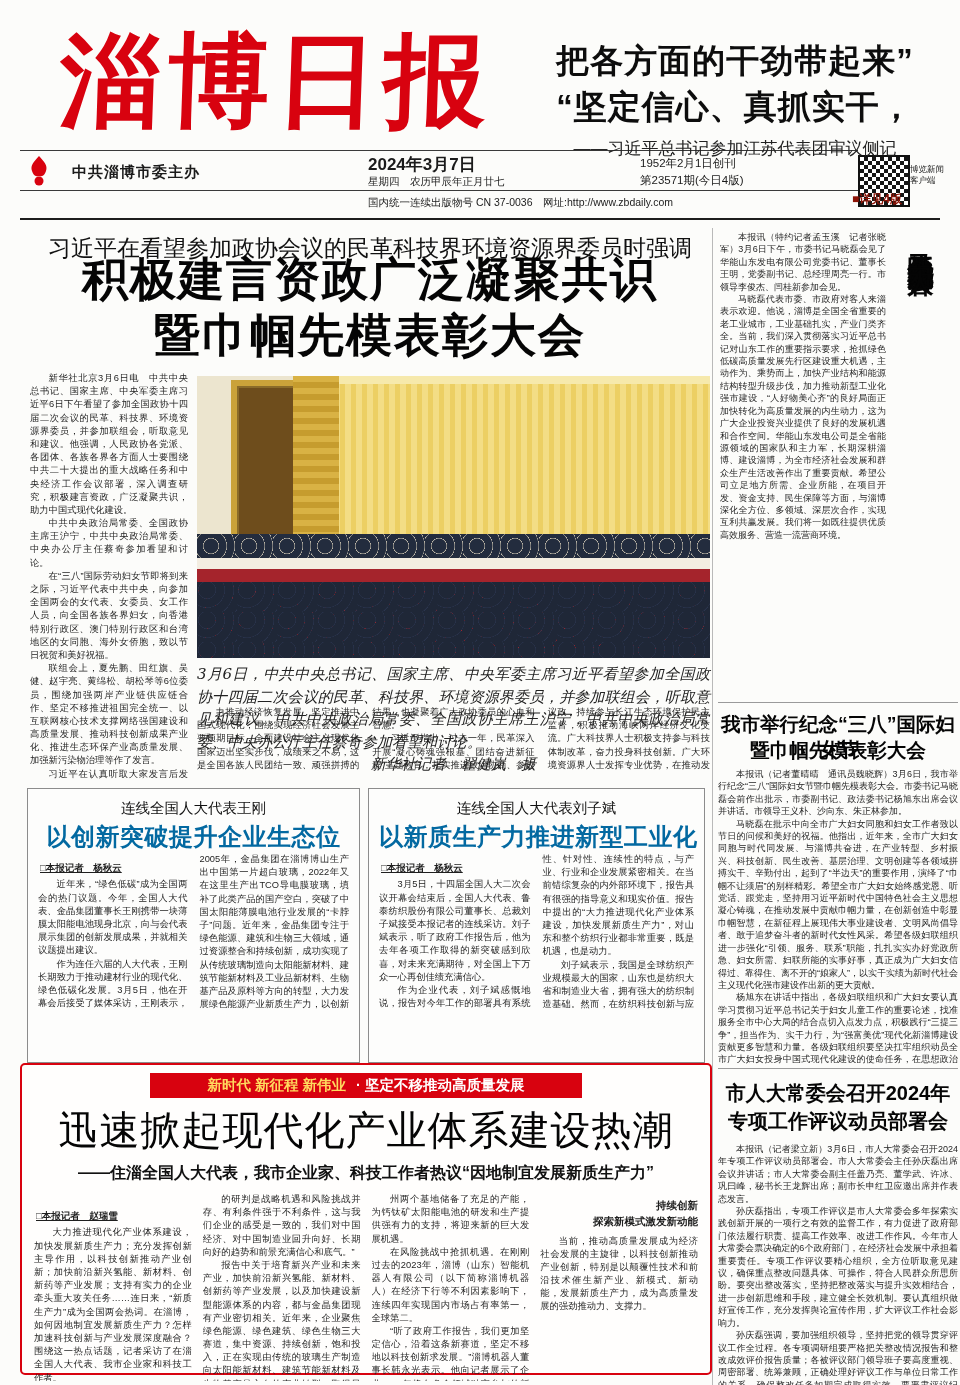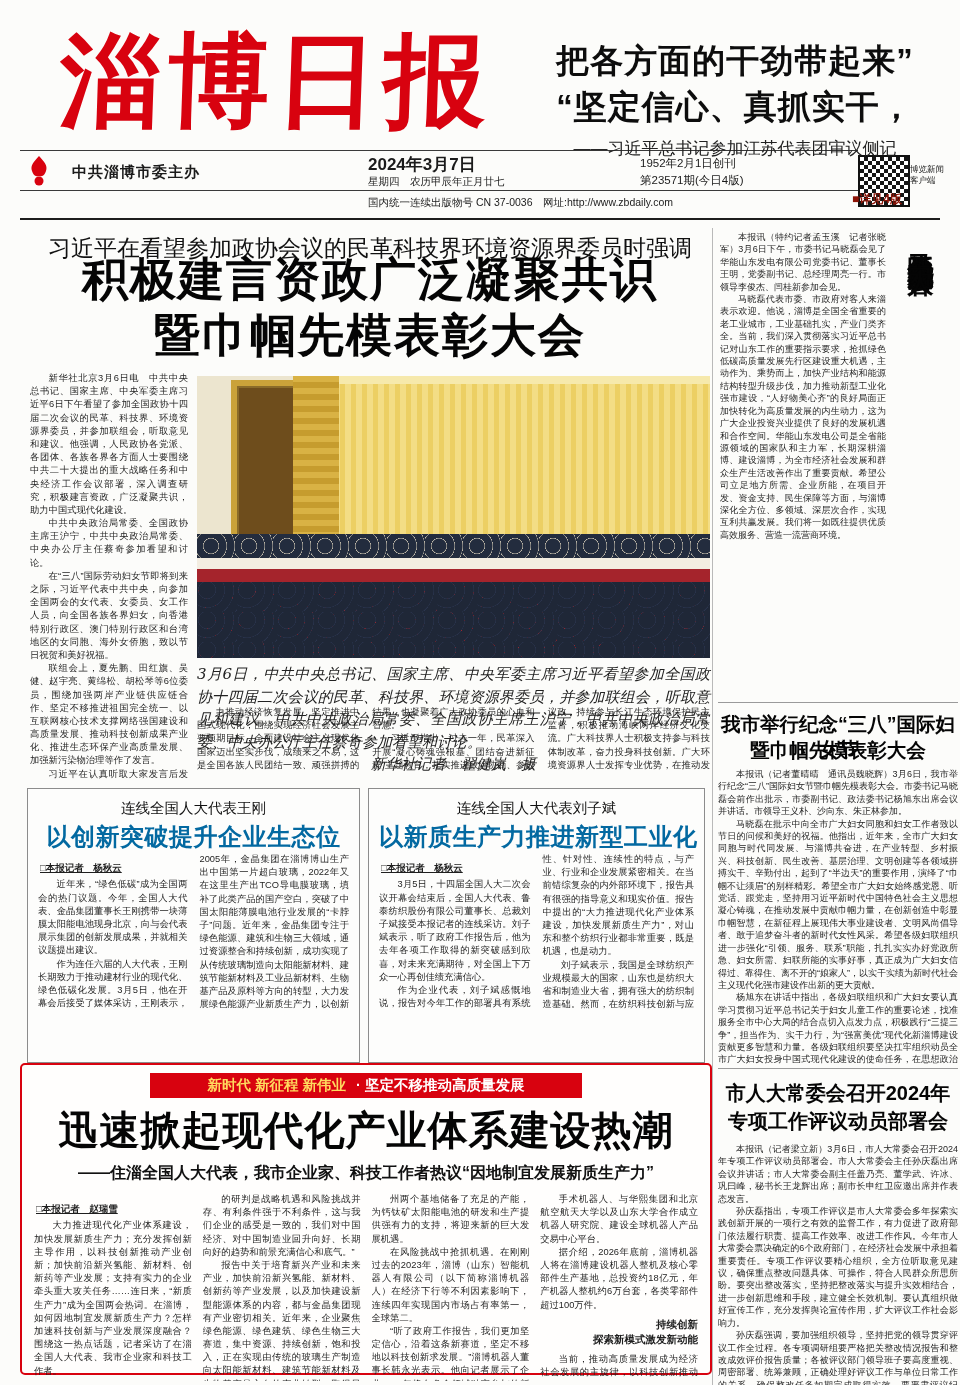--- a/index.html
+++ b/index.html
@@ -75,21 +75,21 @@
            letter-spacing:.5px;white-space:nowrap;color:#0369a1;}
   .byline{font-size:9.5px;font-weight:700;text-decoration:underline;margin:8px 2px 4px 2px;}
   .mb-cols{column-count:2;column-gap:12px;height:165px;overflow:hidden;}
   
   .redbox{left:20px;top:1063px;width:692px;height:312px;border:2px solid #d8020f;
           border-radius:5px;box-sizing:border-box;background:#fffefd;}
   .banner{margin:8px auto 0;width:432px;height:25px;background:#d8020f;text-align:center;
           line-height:25px;font-size:14.5px;font-weight:700;}
   .banner .b1{color:#ffd95e;}
   .banner .b2{color:#ffffff;margin-left:6px;}
-  .feat-head{text-align:center;font-size:40px;font-weight:700;margin-top:5px;
+  .feat-head{text-align:center;font-size:40px;font-weight:400;margin-top:5px;
              letter-spacing:1px;color:#050505;}
   .feat-sub{text-align:center;font-size:16px;font-weight:700;margin-top:5px;color:#111;}
   .feat-cols{display:flex;gap:11px;padding:9px 12px 0 12px;}
   .feat-col{flex:1;height:188px;overflow:hidden;}
   .in-sub{text-align:right;font-weight:700;font-size:10.5px;line-height:1.5;margin:5px 0;}
   .thick{position:absolute;background:#1d1d1d;}
 </style>
 </head>
 <body>
 
@@ -213,44 +213,40 @@
 
   <div class="abs redbox">
     <div class="banner">
       <span class="b1">新时代 新征程 新伟业</span>
       <span class="b2">· 坚定不移推动高质量发展</span>
     </div>
     <div class="feat-head">迅速掀起现代化产业体系建设热潮</div>
     <div class="feat-sub">——住淄全国人大代表，我市企业家、科技工作者热议“因地制宜发展新质生产力”</div>
     <div class="feat-cols">
       <div class="feat-col body-txt">
-        <div class="byline" style="margin-top:9px;">□本报记者　赵瑞雪</div>
+        <div class="byline" style="margin-top:16px;">□本报记者　赵瑞雪</div>
         <div>
             <p class="para">大力推进现代化产业体系建设，加快发展新质生产力；充分发挥创新主导作用，以科技创新推动产业创新；加快前沿新兴氢能、新材料、创新药等产业发展；支持有实力的企业牵头重大攻关任务……连日来，“新质生产力”成为全国两会热词。在淄博，如何因地制宜发展新质生产力？怎样加速科技创新与产业发展深度融合？围绕这一热点话题，记者采访了在淄全国人大代表、我市企业家和科技工作者。</p>
           </div>
         <div class="in-sub">
           <div>直面挑战</div>
 
         </div>
 
       </div>
       <div class="feat-col body-txt">
           <p class="para">的研判是战略机遇和风险挑战并存、有利条件强于不利条件，这与我们企业的感受是一致的，我们对中国经济、对中国制造业回升向好、长期向好的趋势和前景充满信心和底气。”</p>
           <p class="para">报告中关于培育新兴产业和未来产业，加快前沿新兴氢能、新材料、创新药等产业发展，以及加快建设新型能源体系的内容，都与金晶集团现有产业密切相关。近年来，企业聚焦绿色能源、绿色建筑、绿色生物三大赛道，集中资源、持续创新，饱和投入，正在实现由传统的玻璃生产制造向太阳能新材料、建筑节能新材料及生物基产品方向的产业转型，取得显著成效。</p>
         </div>
       <div class="feat-col body-txt">
           <p class="para">州两个基地储备了充足的产能，为钙钛矿太阳能电池的研发和生产提供强有力的支持，将迎来新的巨大发展机遇。</p>
           <p class="para">在风险挑战中抢抓机遇。在刚刚过去的2023年，淄博（山东）智能机器人有限公司（以下简称淄博机器人）在经济下行等不利因素影响下，连续四年实现国内市场占有率第一，全球第二。</p>
           <p class="para">“听了政府工作报告，我们更加坚定信心，沿着这条新赛道，坚定不移地以科技创新求发展。”淄博机器人董事长韩永光表示。他向记者展示了企业2024年将在多个领域独家参与的新产品研发目录，包括：与西门子中国展开战略合作、与中石化销售公司合作自助加油机器人、与齐鲁石化公司开发实验室检测机器人、与中兵智能和北京市政府合作成立人形机器人国家研发中心、与威海威高集团合作开发医用非</p>
         </div>
       <div class="feat-col body-txt">
-        <div>
-            <p class="para">手术机器人、与华熙集团和北京航空航天大学以及山东大学合作成立机器人研究院、建设全球机器人产品交易中心平台。</p>
-            <p class="para">据介绍，2026年底前，淄博机器人将在淄博建设机器人整机及核心零部件生产基地，总投资约18亿元，年产机器人整机约6万台套，各类零部件超过100万件。</p>
-          </div>
         <div class="in-sub">
           <div>持续创新</div>
           <div>探索新模式激发新动能</div>
         </div>
         <div>
             <p class="para">当前，推动高质量发展成为经济社会发展的主旋律，以科技创新推动产业创新，特别是以颠覆性技术和前沿技术催生新产业、新模式、新动能，发展新质生产力，成为高质量发展的强劲推动力、支撑力。</p>
           </div>
       </div>
     </div>
   </div>

